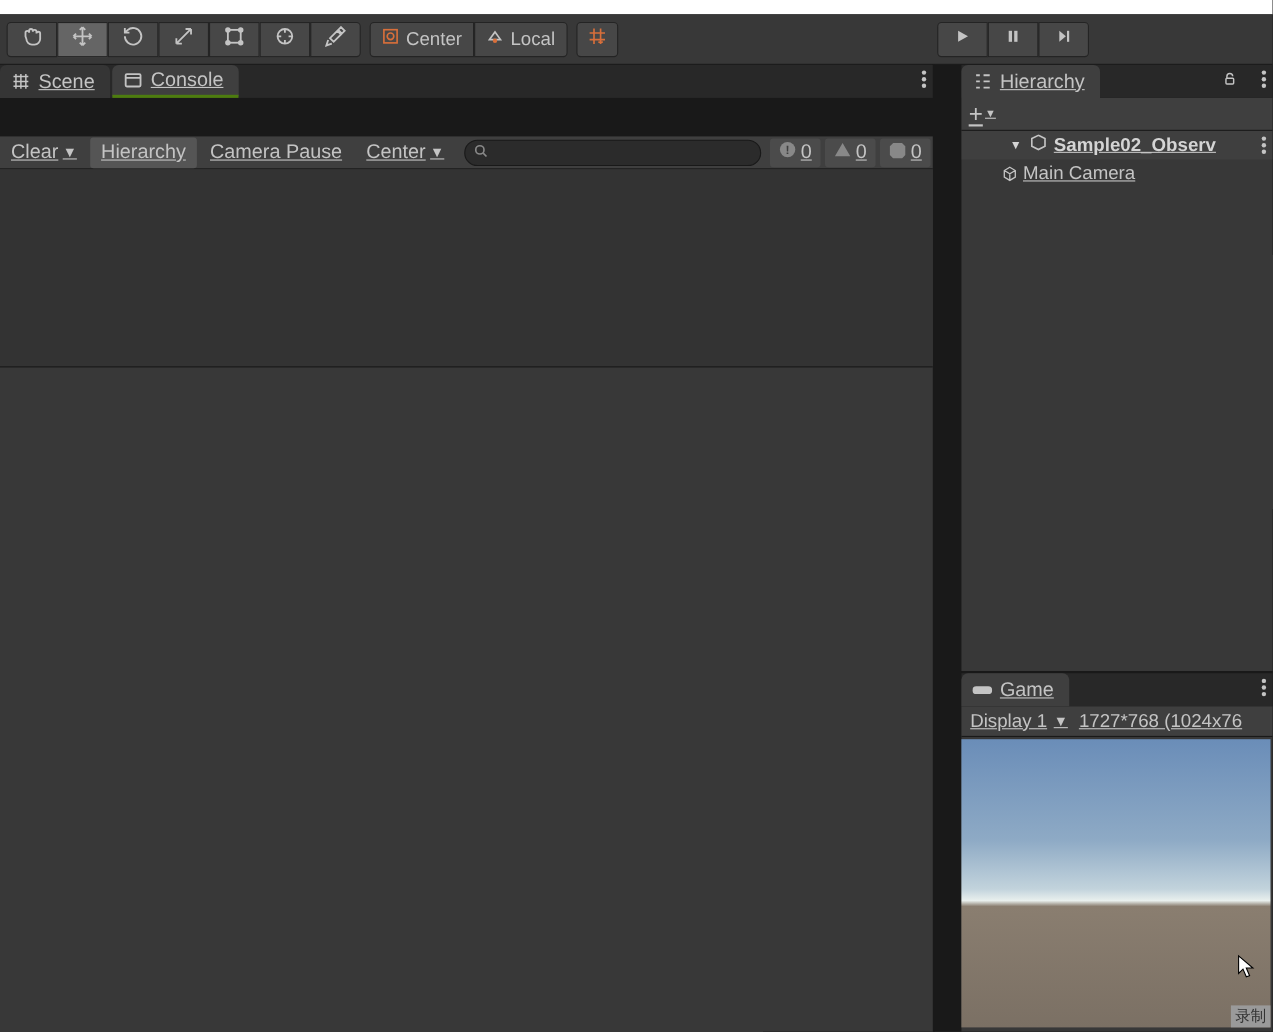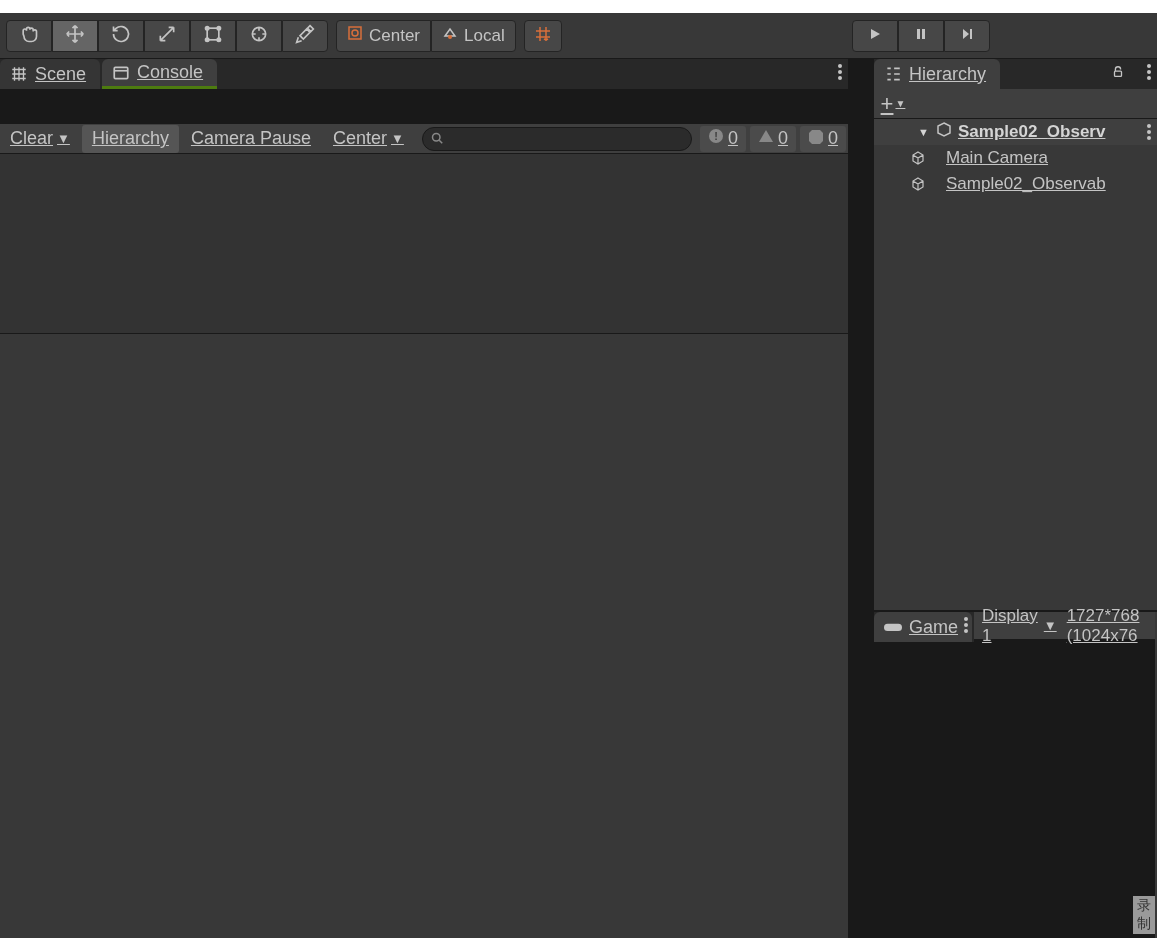--- a/index.html
+++ b/index.html
@@ -55,25 +55,25 @@
   .hier-toolbar { height: 30px; background: #3f3f3f; display: flex; align-items: center; padding: 0 6px; gap: 6px; border-bottom: 1px solid #191919; }
   .hier-add { width: 26px; height: 24px; display:flex; align-items:center; justify-content:center; cursor:pointer; font-size: 22px; color:#c4c4c4; }
   .hier-search { flex: 1; height: 24px; background: #2b2b2b; border: 1px solid #191919; border-radius: 12px; display:flex; align-items:center; padding: 0 8px; }
   .hier-search input { background: transparent; border: none; outline: none; color: #c4c4c4; flex: 1; font-size: 15px; }
   .hier-body { flex: 1; background: #383838; overflow: hidden; }
   .hier-scene { background: #3f3f3f; height: 26px; display:flex; align-items:center; padding-left: 40px; gap: 6px; font-size: 17px; font-weight: bold; color:#d4d4d4; cursor:pointer; position:relative; }
   .hier-scene .arrow { position:absolute; left: 44px; }
   .hier-scene .scicon { position:absolute; left: 62px; }
   .hier-scene .label { padding-left: 44px; white-space: nowrap; overflow: hidden; text-overflow: clip; flex:1; }
   .hier-scene .menu-dots { position: absolute; right: 6px; cursor:pointer; }
-  .hier-item { height: 26px; display:flex; align-items:center; padding-left: 36px; gap: 20px; font-size: 17px; color:#c4c4c4; cursor:pointer; white-space: nowrap; overflow:hidden; }
+  .hier-item { height: 26px; display:flex; align-items:center; padding-left: 36px; gap: 4px; font-size: 17px; color:#c4c4c4; cursor:pointer; white-space: nowrap; overflow:hidden; }
   .cube-icon { width: 16px; height: 16px; flex-shrink: 0; }
   
   
-  .game-panel { display:flex; flex-direction:row; border-top: 2px solid #191919; }
+  .game-panel { display:flex; flex-direction:column; border-top: 2px solid #191919; }
   .game-toolbar { height: 28px; background: #3f3f3f; display:flex; align-items:center; padding: 0 8px; gap: 10px; font-size: 17px; color:#c4c4c4; border-bottom: 1px solid #191919; }
   .game-toolbar .dd { display:flex; align-items:center; gap:6px; cursor:pointer; }
   .game-viewport-wrap { background: #383838; flex:1; padding: 2px 2px 4px 0; display:flex; }
   .game-viewport { flex:1; background: linear-gradient(to bottom, #6a8db8 0%, #8eaac5 35%, #c2d3dc 52%, #e9f0ee 56%, #8a7e70 58%, #7b7064 100%); position:relative; }
   .game-corner { position:absolute; right:0; bottom:0; background:#9a9a9a; color:#333; font-size:14px; padding: 1px 4px; }
   
   .dots { width: 4px; height: 16px; display:flex; flex-direction:column; justify-content:space-between; }
   .dots span { width:4px; height:4px; background:#c4c4c4; border-radius:50%; display:block; }
   .lock-icon svg { width:14px; height:14px; }
   .caret { font-size: 13px; color:#c4c4c4; }
@@ -297,26 +297,20 @@
                 <span></span>
               </div>
             </div>
         </div>
         <div class="hier-item">
           <span class="cube-icon"><svg viewBox="0 0 16 16" fill="none" stroke="#c4c4c4" stroke-width="1.2">
                 <path d="M8 2l5 3v6l-5 3-5-3V5z M3 5l5 3 5-3 M8 8v6"></path>
               </svg></span>
           <span>Main Camera</span>
         </div>
-        <div class="hier-item">
-          <span class="cube-icon"><svg viewBox="0 0 16 16" fill="none" stroke="#c4c4c4" stroke-width="1.2">
-                <path d="M8 2l5 3v6l-5 3-5-3V5z M3 5l5 3 5-3 M8 8v6"></path>
-              </svg></span>
-          <span>Sample02_Observab</span>
-        </div>
       </div>
     </div>
 
     <div class="game-panel" style="height:328px;">
       <div class="tabbar">
         <div class="tab active">
           <span class="tab-icon">
               <svg viewBox="0 0 20 12" fill="#c4c4c4">
                 <rect x="0" y="2" width="20" height="8" rx="4"></rect>
               </svg>

